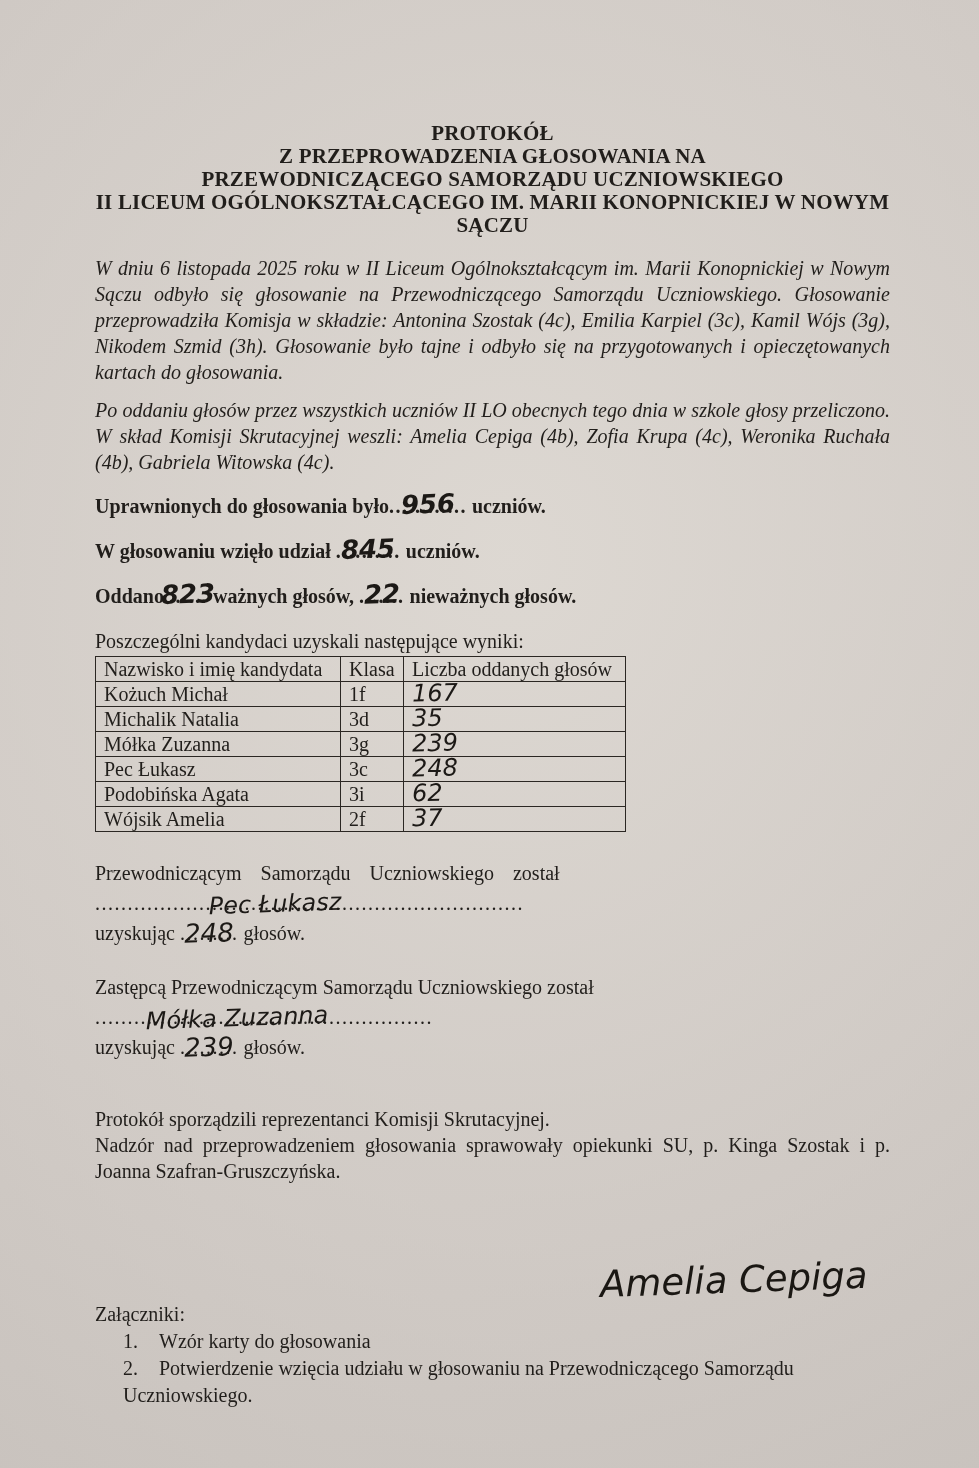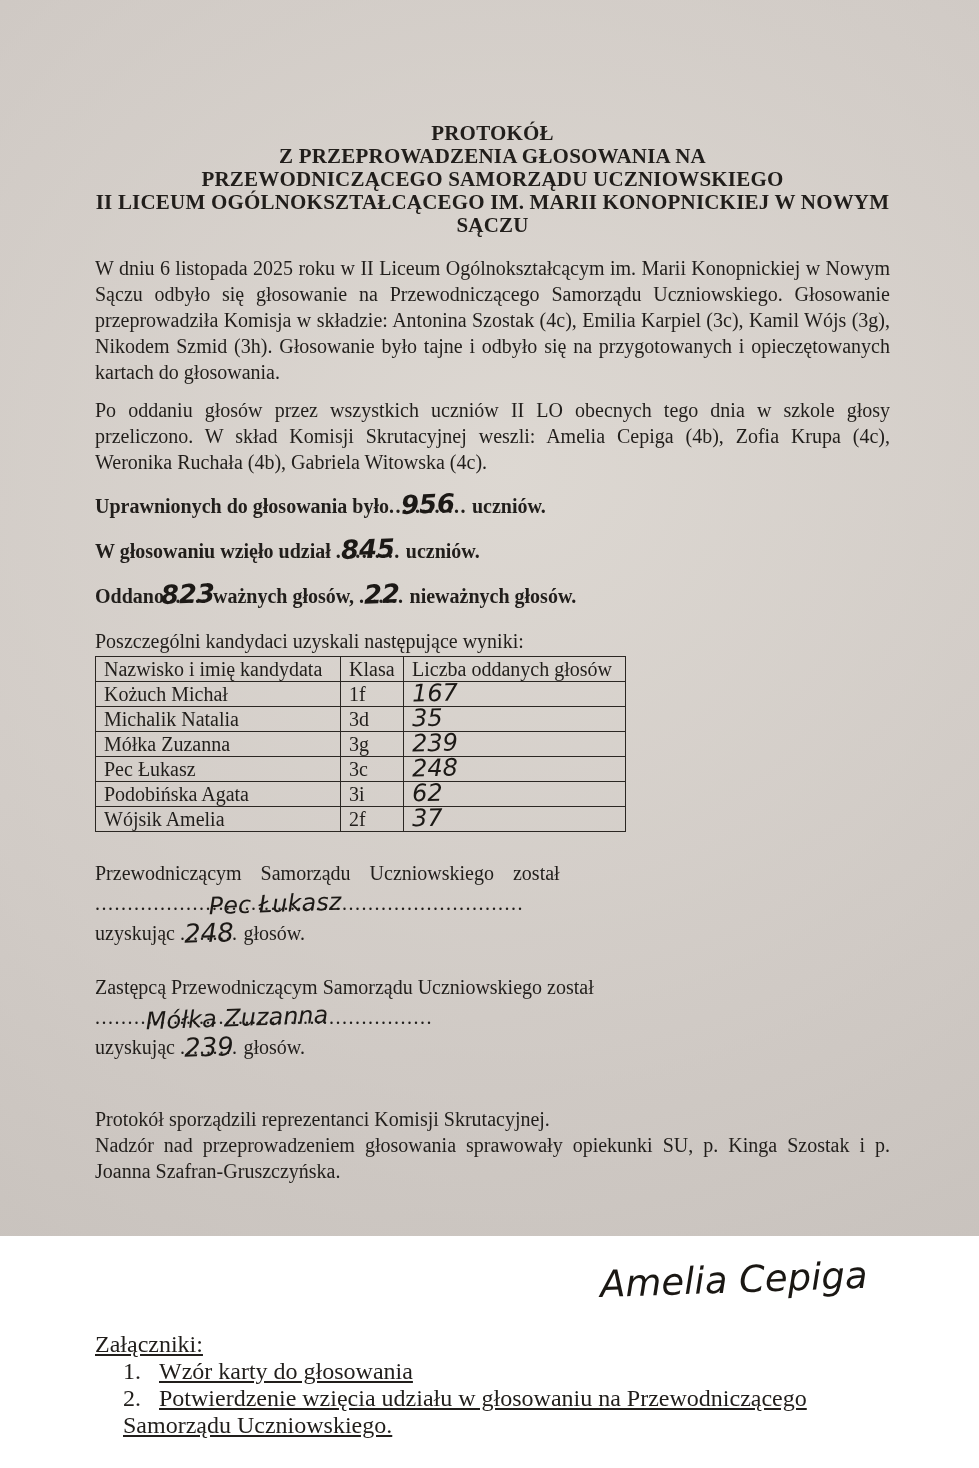--- a/index.html
+++ b/index.html
@@ -3,31 +3,31 @@
 <meta charset="utf-8">
 <style>
   html,body{margin:0;padding:0;}
   body{
     width:979px;height:1468px;overflow:hidden;
     font-family:"Liberation Serif", serif;
     color:#211e1b;
   }
   .paper{
     position:relative;
-    width:979px;height:1236px;
+    width:979px;height:1468px;
     box-sizing:border-box;
     padding:122px 89px 0 95px;
     background:
       radial-gradient(ellipse 120% 90% at 52% 38%, rgba(222,217,211,.9) 0%, rgba(209,203,198,.65) 55%, rgba(196,190,185,.9) 100%),
       linear-gradient(160deg,#cfc9c4 0%,#d3cdc8 45%,#c8c2bd 100%);
   }
   
   .doc-title{ text-align:center; font-weight:bold; font-size:21px; line-height:23px; margin-bottom:18px; letter-spacing:.2px;}
   
-  .para{ font-size:20px; line-height:26px; text-align:justify; margin:0 0 12px 0;}
+  .para{ font-size:20px; line-height:26px; text-align:justify; margin:0 0 12px 0;font-style:italic;}
   .para.p2{ margin-bottom:18px;}
   
   .stat{ font-size:20px; line-height:26px; margin:0 0 19px 0; white-space:nowrap;font-weight:bold;}
   .stat:last-of-type{ margin-bottom:10px;}
   .dotwrap{ position:relative; display:inline-block; white-space:nowrap; vertical-align:baseline;}
   .dots{ letter-spacing:1.5px; }
   .hand{
     font-family:"DejaVu Sans", sans-serif;
     font-style:italic;
     color:#1c1916;
@@ -58,21 +58,21 @@
   
   .footer-para{ margin-top:44px; font-size:20px; line-height:26px; text-align:justify;}
   
   .signature{
     margin-top:74px; margin-left:505px;
     font-family:"DejaVu Sans", sans-serif; font-style:italic;
     font-size:37px; color:#1a1713;
     transform:rotate(-2deg);
   }
   
-  .attachments{ margin-top:30px; font-size:24px; line-height:27px;text-decoration:underline;}
+  .attachments{ font-size:20px; line-height:27px;}
   .attach-item{ padding-left:28px;}
   .attach-item .num{ display:inline-block; width:36px;}
 </style>
 </head>
 <body>
 
 <div class="paper">
 
   <div class="doc-title">
     <div>PROTOKÓŁ</div>

